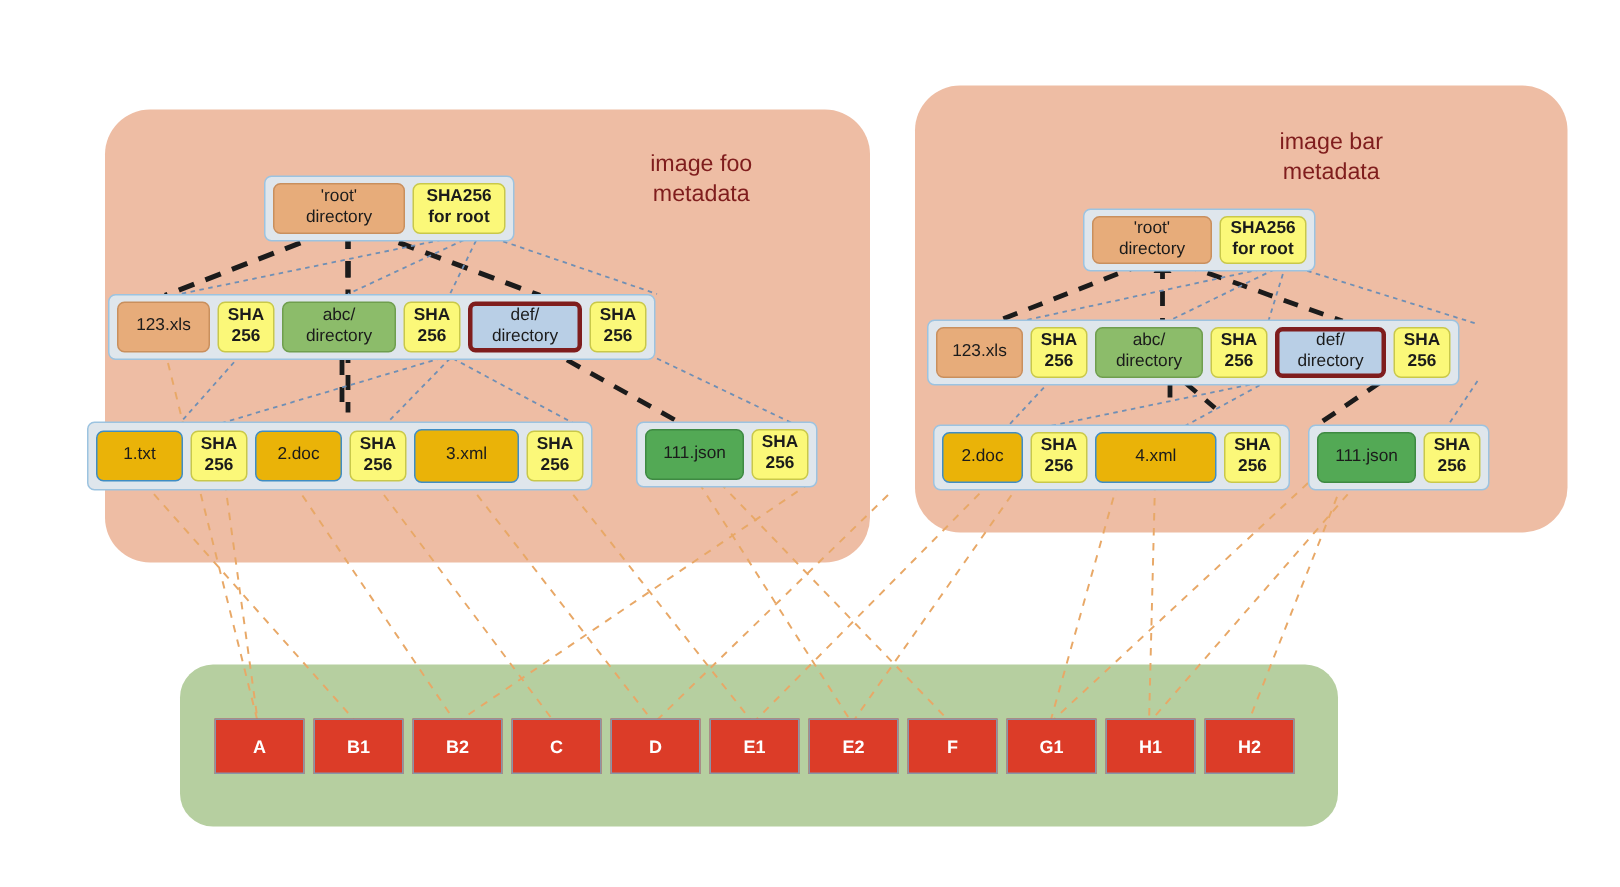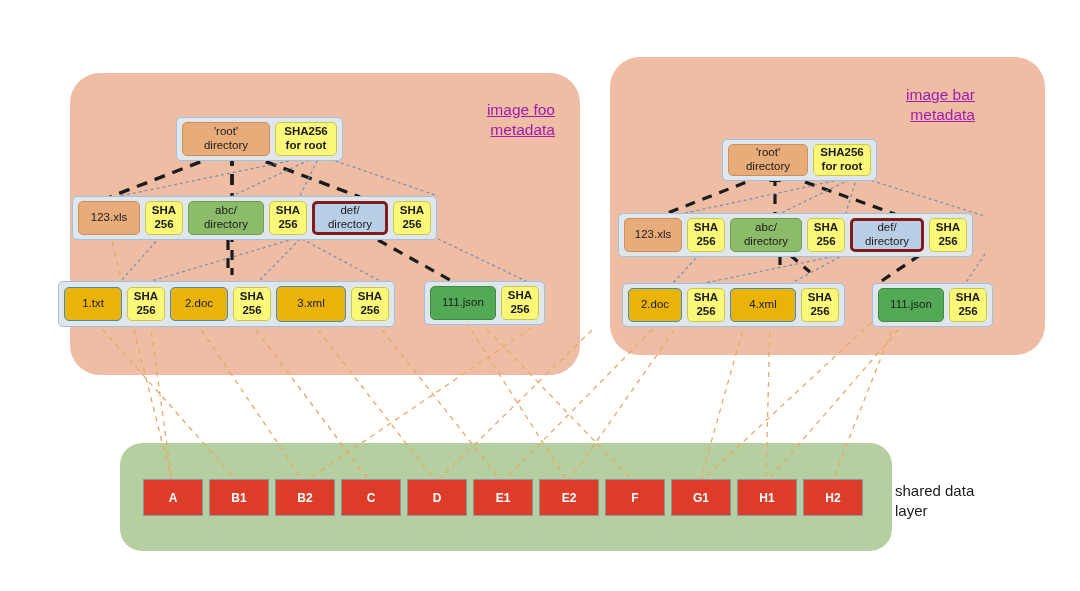--- a/index.html
+++ b/index.html
@@ -26,26 +26,25 @@
   
   .meta-panel {
     position: absolute;
     background: #eebda4;
     border-radius: 30px;
     z-index: 2;
   }
   .panel-title {
     position: absolute;
     font-size: 15.5px;
-    color: #a21caf;
+    color: #7f1d1d;
     line-height: 1.32;
-    text-align: right;
+    text-align: center;
     white-space: pre-line;
     z-index: 6;
-    text-decoration: underline;
   }
 
   
   .row-group {
     position: absolute;
     background: #dfe6ec;
     border: 1px solid #9cc3e0;
     border-radius: 5px;
     display: flex;
     align-items: center;
@@ -256,21 +255,21 @@
       <div class="cell blue" style="width: 74px; height: 34px;">def/
 directory</div>
       <div class="cell yellow" style="width: 38px; height: 34px;">SHA
 256</div>
     </div>
 
   <div class="row-group" id="bar-file-row-a" style="left:622px; top:283px;">
       <div class="cell bblue" style="width: 54px; height: 34px;">2.doc</div>
       <div class="cell yellow" style="width: 38px; height: 34px;">SHA
 256</div>
-      <div class="cell bblue" style="width: 66px; height: 34px;">4.xml</div>
+      <div class="cell bblue" style="width: 81px; height: 34px;">4.xml</div>
       <div class="cell yellow" style="width: 38px; height: 34px;">SHA
 256</div>
     </div>
 
   <div class="row-group" id="bar-file-row-b" style="left:872px; top:283px;">
       <div class="cell dgreen" style="width: 66px; height: 34px;">111.json</div>
       <div class="cell yellow" style="width: 38px; height: 34px;">SHA
 256</div>
     </div>
 
@@ -283,16 +282,14 @@
       <div class="chunk">C</div>
       <div class="chunk">D</div>
       <div class="chunk">E1</div>
       <div class="chunk">E2</div>
       <div class="chunk">F</div>
       <div class="chunk">G1</div>
       <div class="chunk">H1</div>
       <div class="chunk">H2</div>
     </div>
 
-  <div id="shared-label" style="left:895px; top:481px; width:160px;">shared data
-layer</div>
 
 </div>
 
 </body></html>

